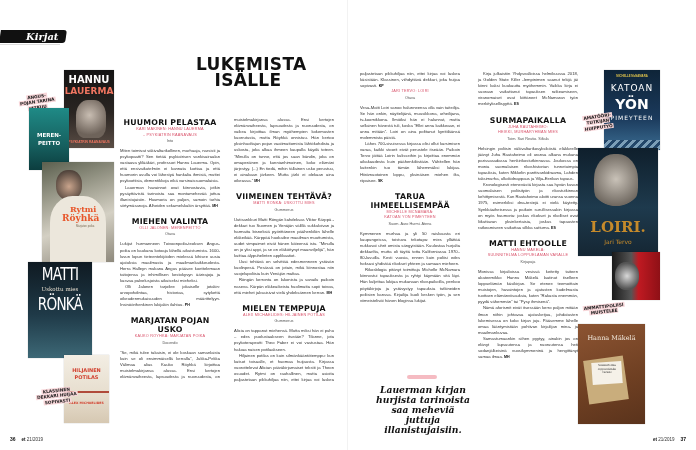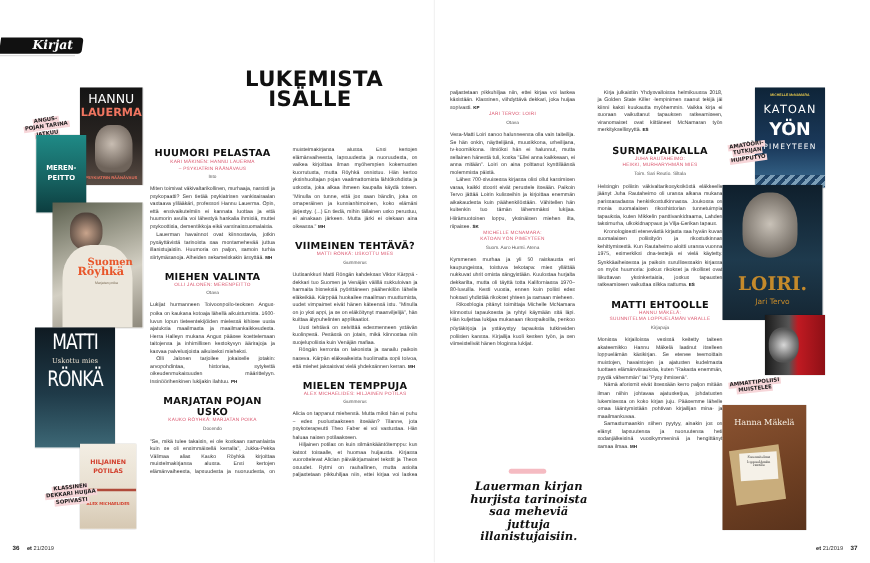--- a/index.html
+++ b/index.html
@@ -36,39 +36,39 @@
     <span>Kirjat</span>
   </div>
 <div class="tag-rule"></div>
 
 <div class="headline">
   <div>LUKEMISTA</div>
   <div>ISÄLLE</div>
 </div>
 
 <div class="cover" style="left:64px;top:70px;width:50px;height:78px;background:linear-gradient(180deg,#141414 0%,#2a2522 55%,#5a4d45 100%);">
-  <div class="t" style="top:4px;font-family:'DejaVu Sans',sans-serif;font-weight:normal;font-size:10px;color:#fff;letter-spacing:0;">HANNU</div>
+  <div class="t" style="top:4px;font-family:'DejaVu Sans',sans-serif;font-weight:bold;font-size:10px;color:#fff;letter-spacing:0;">HANNU</div>
   <div class="t" style="top:16px;font-family:'DejaVu Sans',sans-serif;font-weight:bold;font-size:9px;color:#f07560;">LAUERMA</div>
   <div style="position:absolute;left:12px;top:30px;width:30px;height:38px;border-radius:40% 40% 30% 30%;background:radial-gradient(circle at 45% 40%,#c8bdb2,#6e635a 70%);"></div>
   <div class="t" style="bottom:4px;font-size:3.3px;font-weight:bold;color:#f07560;">PSYKIATRIN RÄÄNÄVAUS</div>
 </div>
 
 <div class="sticker" style="left:19px;top:94px;transform:rotate(-8deg);">
   <span>ANGUS-</span><br><span>POJAN TARINA</span><br><span>JATKUU</span>
 </div>
 
 <div class="cover" style="left:29px;top:108px;width:40px;height:62px;background:linear-gradient(180deg,#1f8a86 0%,#16605f 60%,#0c3d3f 100%);">
   <div class="t" style="top:24px;font-family:'DejaVu Sans',sans-serif;font-weight:bold;font-size:5.5px;color:#fff;">MEREN-</div>
   <div class="t" style="top:32px;font-family:'DejaVu Sans',sans-serif;font-weight:bold;font-size:5.5px;color:#fff;">PEITTO</div>
 </div>
 
 <div class="cover" style="left:42px;top:162px;width:72px;height:100px;background:linear-gradient(160deg,#5b5f4e 0%,#a3a293 35%,#d4d0c4 60%,#8e897c 100%);">
   <div style="position:absolute;left:14px;top:8px;width:26px;height:30px;border-radius:45%;background:radial-gradient(circle at 50% 55%,#c9a48c,#51443c 75%);"></div>
   <div style="position:absolute;left:8px;top:34px;width:56px;height:66px;background:#ece7dc;border-radius:40% 40% 0 0;"></div>
-  <div class="t" style="top:42px;left:28px;text-align:left;font-family:'DejaVu Serif',serif;font-weight:bold;font-size:8px;color:#e8562a;">Suomen</div>
+  <div class="t" style="top:42px;left:28px;text-align:left;font-family:'DejaVu Serif',serif;font-weight:bold;font-size:8px;color:#e8562a;">Rytmi</div>
   <div class="t" style="top:51px;left:20px;text-align:left;font-family:'DejaVu Serif',serif;font-weight:bold;font-size:9px;color:#e8562a;">Röyhkä</div>
   <div class="t" style="top:62px;left:34px;text-align:left;font-size:2.8px;color:#7a6b55;">Marjatan poika</div>
 </div>
 
 <div class="cover" style="left:28px;top:262px;width:64px;height:96px;background:linear-gradient(180deg,#0f1a22 0%,#1f3a48 55%,#3d6876 100%);">
   <div class="t" style="top:2px;font-family:'DejaVu Sans',sans-serif;font-size:17px;color:#fff;letter-spacing:-1px;transform:scaleX(.8);">MATTI</div>
   <div class="t" style="top:24px;font-family:'DejaVu Serif',serif;font-size:5.5px;color:#e9dfcf;">Uskottu mies</div>
   <div class="t" style="top:32px;font-family:'DejaVu Sans',sans-serif;font-size:17px;color:#fff;letter-spacing:-1px;transform:scaleX(.8);">RÖNKÄ</div>
 </div>
 
@@ -127,20 +127,21 @@
 
 <div class="col" style="left:360px;top:71px;width:100px;">
   <div style="height:18px;overflow:hidden;position:relative;">
     <p class="first" style="position:absolute;bottom:0;"><span>Hiljainen potilas on kuin silmänkääntötemppu: kun katsot toisaalle, et huomaa huijausta. Kirjassa vuorottelevat Alician päiväkirjamaiset tekstit ja Theon osuudet. Rytmi on rauhallinen, mutta asioita paljastetaan pikkuhiljaa niin, ettei kirjaa voi laskea käsistään. Klassinen, viihdyttävä dekkari, joka huijaa sopivasti.</span> <span class="sig">KP</span></p>
   </div>
   <div class="rev-book">JARI TERVO: LOIRI</div>
   <div class="rev-pub">Otava</div>
   <p class="first">Vesa-Matti Loiri sanoo halunneensa olla vain taiteilija. Se hän onkin, näyttelijänä, muusikkona, urheilijana, tv-koomikkona. Ilmiöksi hän ei halunnut, mutta sellainen hänestä tuli, koska "Ellei anna kaikkeaan, ei anna mitään". Loiri on aina polttanut kynttiläänsä molemmista päistä.</p>
   <p><span>Lähes 700-sivuisessa kirjassa olisi ollut karsimisen varaa, kaikki stoorit eivät perustele itseään. Paikoin Tervo jättää Loirin kulisseihin ja kirjoittaa enemmän aikakaudesta kuin päähenkilöstään. Vähitellen hän kuitenkin tuo tämän lähemmäksi lukijaa. Hiirämuotoinen loppu, yksinäisen miehen ilta, riipaisee.</span> <span class="sig">SK</span></p>
 
+  <div class="rev-title">TARUA IHMEELLISEMPÄÄ</div>
   <div class="rev-book">MICHELLE MCNAMARA:</div>
   <div class="rev-book">KATOAN YÖN PIMEYTEEN</div>
   <div class="rev-pub">Suom. Auro Hurmi. Atena</div>
   <p class="first">Kymmenen murhaa ja yli 50 raiskausta eri kaupungeissa, toistuva tekotapa: mies yllättää nukkuvat uhrit omista sängyistään. Kuulostaa hurjalta dekkarilta, mutta oli täyttä totta Kaliforniassa 1970–80-luvuilla. Kesti vuosia, ennen kuin poliisi edes hoksasi yhdistää rikokset yhteen ja samaan mieheen.</p>
   <p>Rikosblogia pitänyt toimittaja Michelle McNamara kiinnostui tapauksesta ja ryhtyi käymään sitä läpi. Hän kuljettaa lukijaa mukanaan rikospaikoilla, penkoo pöytäkirjoja ja ystävystyy tapauksia tutkineiden poliisien kanssa. Kirjailija kuoli kesken työn, ja sen viimeistelivät hänen bloginsa lukijat.</p>
 </div>
 
 <div class="pq-bar"></div>
 <div class="pullquote">Lauerman kirjan hurjista tarinoista saa meheviä juttuja illanistujaisiin.</div>
 

